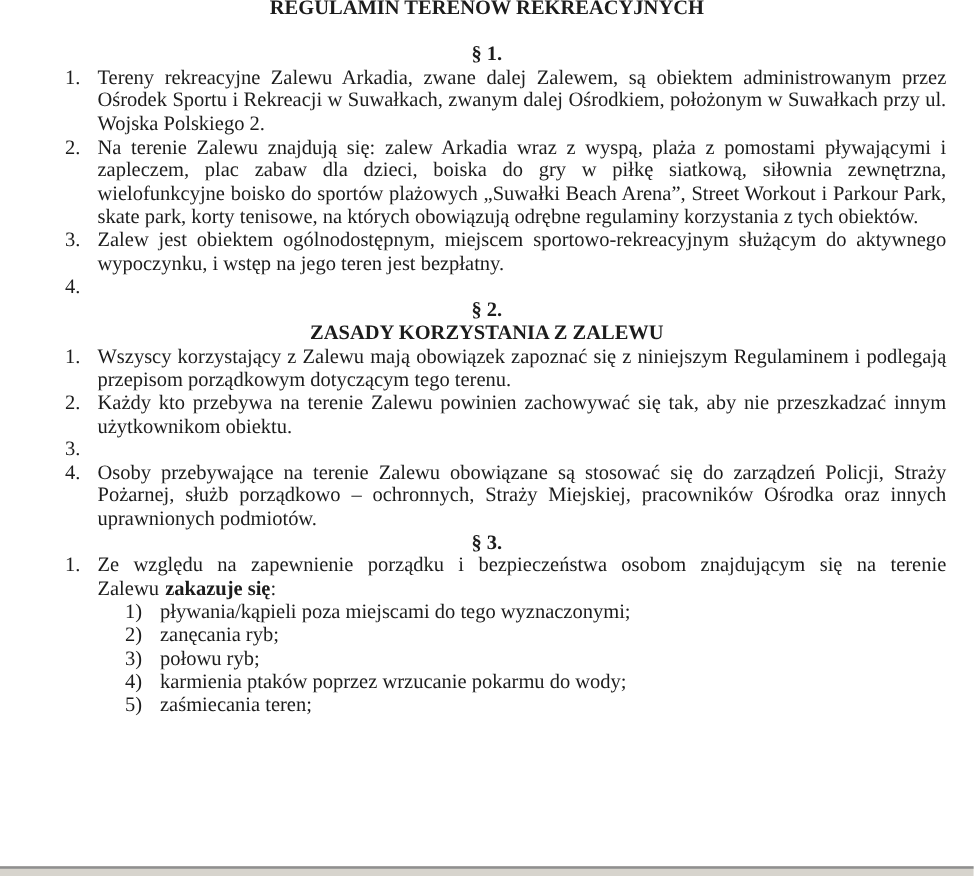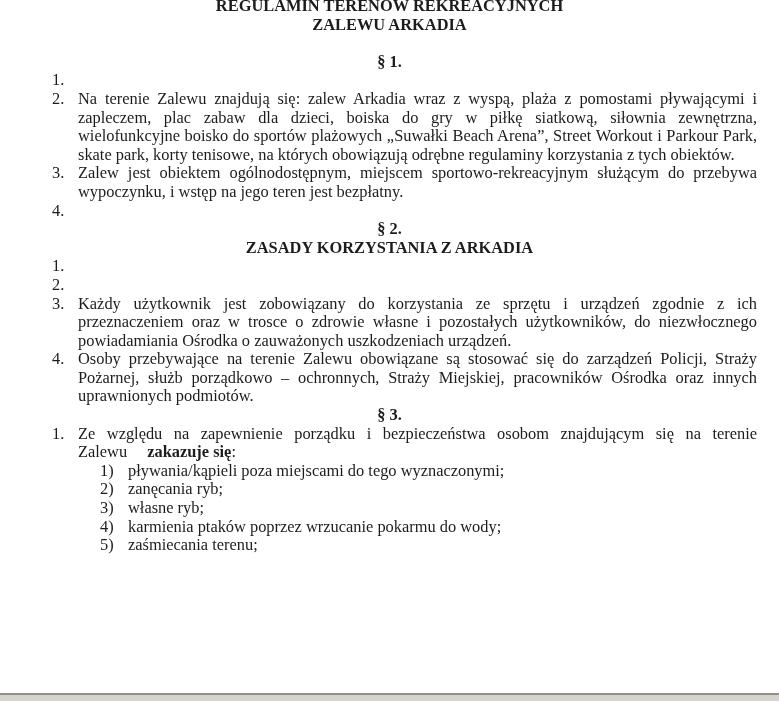--- a/index.html
+++ b/index.html
@@ -16,72 +16,73 @@
   }
   .doc-title { text-align: center; font-weight: 700; margin-top: -3px; }
   .blank-line { height: 18.6px; }
   .sec-num, .sec-title { text-align: center; font-weight: 700; }
   .item { display: flex; padding-left: 52px; padding-right: 22px; }
   .item > .num { flex: 0 0 26px; }
   .item > .body { flex: 1 1 auto; text-align: justify; }
   .sub-item { display: flex; text-align: left; }
   .sub-item > .subnum { flex: 0 0 28px; margin-left: 22px; }
   .sub-item > .subtext { flex: 1 1 auto; }
-  .kw { font-weight: 700; margin-left: 20px; }
+  .kw { font-weight: 700; margin-left: 5px; }
   .bottom-bar {
     position: absolute; left: 0; bottom: 0;
     width: 100%; height: 8px;
     background: #d7d4cd;
     border-top: 2px solid #8f8f8f;
   }
 </style>
 </head>
 <body>
 
 <div class="page">
 
   <div class="doc-title">
     <div>REGULAMIN TERENÓW REKREACYJNYCH</div>
-    <div>ZALEWU ARKADIA</div>
   </div>
 
   <div class="blank-line"></div>
 
   <div class="section">
     <div class="sec-num">§ 1.</div>
 
     <div class="item">
       <span class="num">1.</span>
+      <span class="body">Tereny rekreacyjne Zalewu Arkadia, zwane dalej Zalewem, są obiektem administrowanym przez Ośrodek Sportu i Rekreacji w Suwałkach, zwanym dalej Ośrodkiem, położonym w Suwałkach przy ul. Wojska Polskiego 2.</span>
     </div>
     <div class="item">
       <span class="num">2.</span>
       <span class="body">Na terenie Zalewu znajdują się: zalew Arkadia wraz z wyspą, plaża z pomostami pływającymi i zapleczem, plac zabaw dla dzieci, boiska do gry w piłkę siatkową, siłownia zewnętrzna, wielofunkcyjne boisko do sportów plażowych „Suwałki Beach Arena”, Street Workout i Parkour Park, skate park, korty tenisowe, na których obowiązują odrębne regulaminy korzystania z tych obiektów.</span>
     </div>
     <div class="item">
       <span class="num">3.</span>
-      <span class="body">Zalew jest obiektem ogólnodostępnym, miejscem sportowo-rekreacyjnym służącym do przebywa wypoczynku, i wstęp na jego teren jest bezpłatny.</span>
+      <span class="body">Zalew jest obiektem ogólnodostępnym, miejscem sportowo-rekreacyjnym służącym do aktywnego wypoczynku, i wstęp na jego teren jest bezpłatny.</span>
     </div>
     <div class="item">
       <span class="num">4.</span>
     </div>
   </div>
 
   <div class="section">
     <div class="sec-num">§ 2.</div>
-    <div class="sec-title">ZASADY KORZYSTANIA Z ARKADIA</div>
+    <div class="sec-title">ZASADY KORZYSTANIA Z ZALEWU</div>
 
     <div class="item">
       <span class="num">1.</span>
+      <span class="body">Wszyscy korzystający z Zalewu mają obowiązek zapoznać się z niniejszym Regulaminem i podlegają przepisom porządkowym dotyczącym tego terenu.</span>
     </div>
     <div class="item">
       <span class="num">2.</span>
+      <span class="body">Każdy kto przebywa na terenie Zalewu powinien zachowywać się tak, aby nie przeszkadzać innym użytkownikom obiektu.</span>
     </div>
     <div class="item">
       <span class="num">3.</span>
-      <span class="body">Każdy użytkownik jest zobowiązany do korzystania ze sprzętu i urządzeń zgodnie z ich przeznaczeniem oraz w trosce o zdrowie własne i pozostałych użytkowników, do niezwłocznego powiadamiania Ośrodka o zauważonych uszkodzeniach urządzeń.</span>
     </div>
     <div class="item">
       <span class="num">4.</span>
       <span class="body">Osoby przebywające na terenie Zalewu obowiązane są stosować się do zarządzeń Policji, Straży Pożarnej, służb porządkowo – ochronnych, Straży Miejskiej, pracowników Ośrodka oraz innych uprawnionych podmiotów.</span>
     </div>
   </div>
 
   <div class="section">
     <div class="sec-num">§ 3.</div>
 
@@ -93,28 +94,28 @@
         <div class="sub-item">
           <span class="subnum">1)</span>
           <span class="subtext">pływania/kąpieli poza miejscami do tego wyznaczonymi;</span>
         </div>
         <div class="sub-item">
           <span class="subnum">2)</span>
           <span class="subtext">zanęcania ryb;</span>
         </div>
         <div class="sub-item">
           <span class="subnum">3)</span>
-          <span class="subtext">własne ryb;</span>
+          <span class="subtext">połowu ryb;</span>
         </div>
         <div class="sub-item">
           <span class="subnum">4)</span>
           <span class="subtext">karmienia ptaków poprzez wrzucanie pokarmu do wody;</span>
         </div>
         <div class="sub-item">
           <span class="subnum">5)</span>
-          <span class="subtext">zaśmiecania terenu;</span>
+          <span class="subtext">zaśmiecania teren;</span>
         </div>
       </div>
     </div>
   </div>
 
   <div class="bottom-bar"></div>
 </div>
 
 </body></html>

